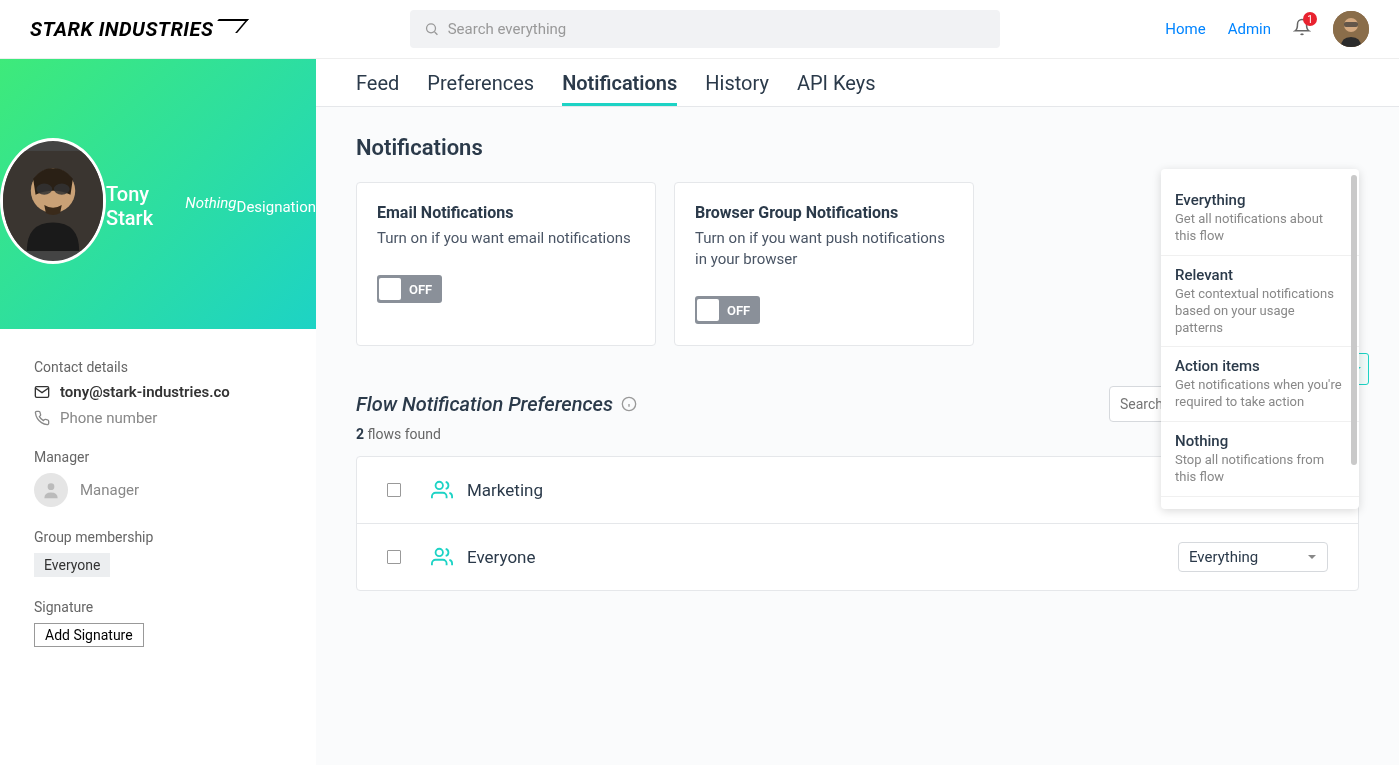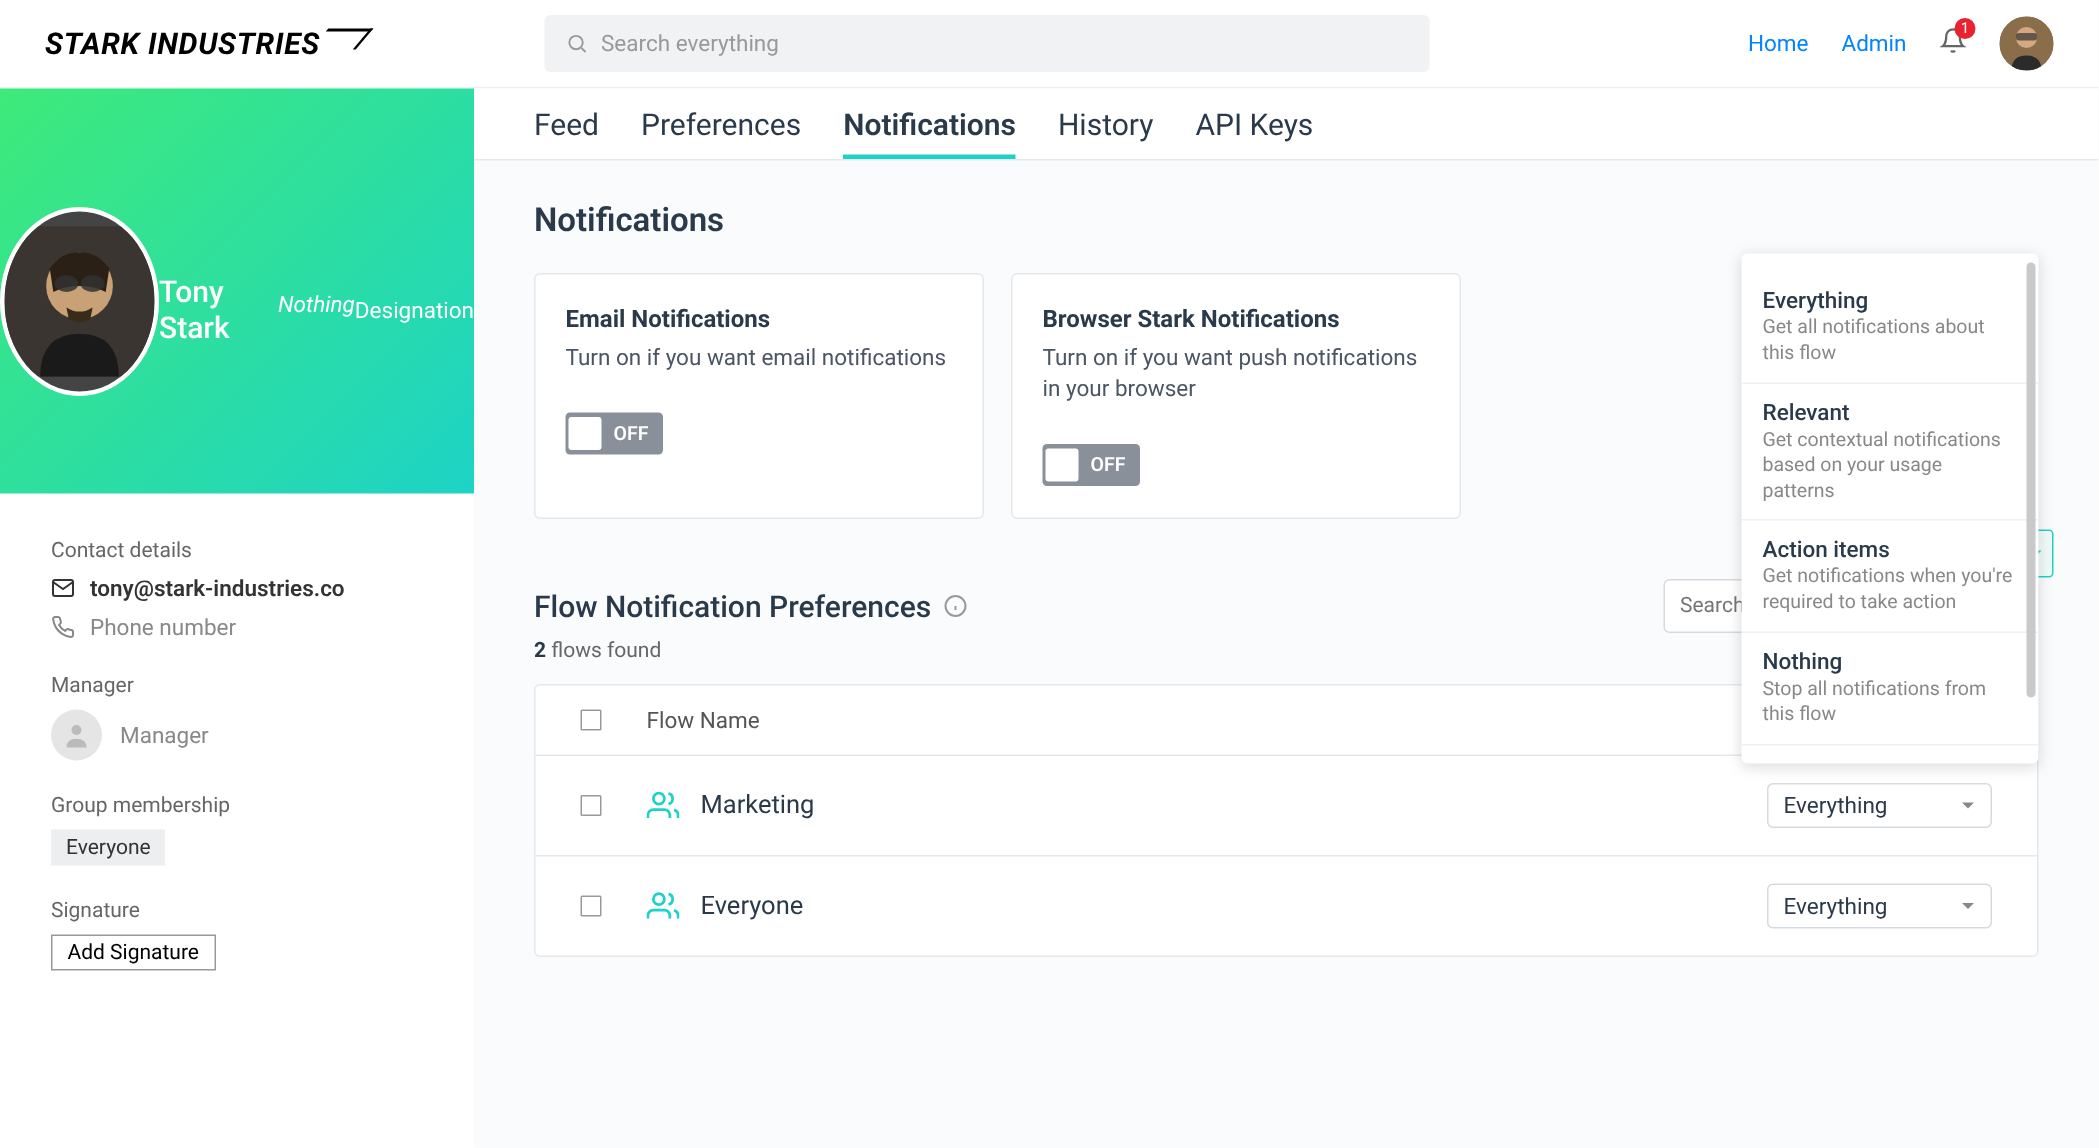--- a/index.html
+++ b/index.html
@@ -14,20 +14,21 @@
       background: #fff;
       overflow: hidden;
     }
     .header {
       height: 59px;
       display: flex;
       align-items: center;
       padding: 0 30px;
       border-bottom: 1px solid #eee;
       background: #fff;
+      gap: 47px;
     }
     .logo {
       font-size: 20px;
       font-weight: 700;
       font-style: italic;
       letter-spacing: 0.5px;
       color: #000;
       position: relative;
       padding-right: 30px;
     }
@@ -288,20 +289,21 @@
       margin-top: 40px;
       margin-bottom: 4px;
     }
     .section-title {
       font-size: 20px;
       font-weight: 500;
       color: #2b3a4a;
       display: flex;
       align-items: center;
       gap: 8px;
+      font-style: italic;
     }
     .search-flows {
       margin-left: auto;
       width: 250px;
       height: 36px;
       border: 1px solid #d6d9dd;
       border-radius: 4px;
       display: flex;
       align-items: center;
       padding: 0 10px;
@@ -536,21 +538,21 @@
       <div class="cards-row">
         <div class="notif-card">
           <div class="card-title">Email Notifications</div>
           <div class="card-desc">Turn on if you want email notifications</div>
           <div class="toggle">
             <div class="toggle-knob"></div>
             <span class="toggle-label">OFF</span>
           </div>
         </div>
         <div class="notif-card">
-          <div class="card-title">Browser Stark Notifications</div>
+          <div class="card-title">Browser Group Notifications</div>
           <div class="card-desc">Turn on if you want push notifications in your browser</div>
           <div class="toggle">
             <div class="toggle-knob"></div>
             <span class="toggle-label">OFF</span>
           </div>
         </div>
       </div>
 
       <div class="section-title-row">
         <div class="section-title">
@@ -567,24 +569,20 @@
               <circle cx="11" cy="11" r="7"></circle>
               <line x1="21" y1="21" x2="16.65" y2="16.65"></line>
             </svg>
         </div>
       </div>
       <div class="flows-count">
         <strong>2</strong><span> flows found</span>
       </div>
 
       <div class="flows-table">
-        <div class="table-header">
-          <div class="checkbox"></div>
-          <span>Flow Name</span>
-        </div>
         <div class="flow-row">
           <div class="checkbox"></div>
           <svg class="flow-icon" width="22" height="22" viewBox="0 0 24 24" fill="none" stroke="#1dd3c5" stroke-width="2">
               <path d="M17 21v-2a4 4 0 0 0-4-4H5a4 4 0 0 0-4 4v2"></path>
               <circle cx="9" cy="7" r="4"></circle>
               <path d="M23 21v-2a4 4 0 0 0-3-3.87"></path>
               <path d="M16 3.13a4 4 0 0 1 0 7.75"></path>
             </svg>
           <span class="flow-name">Marketing</span>
           <div class="flow-select">

